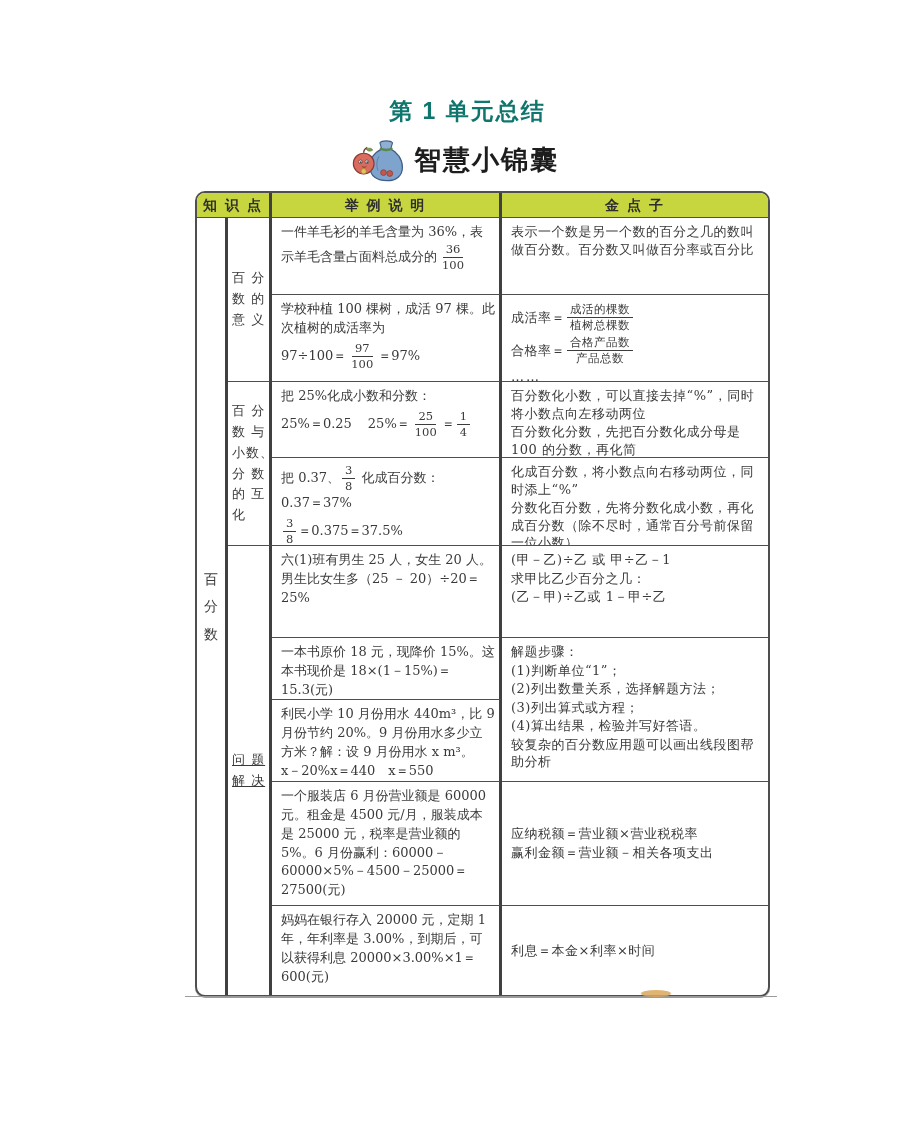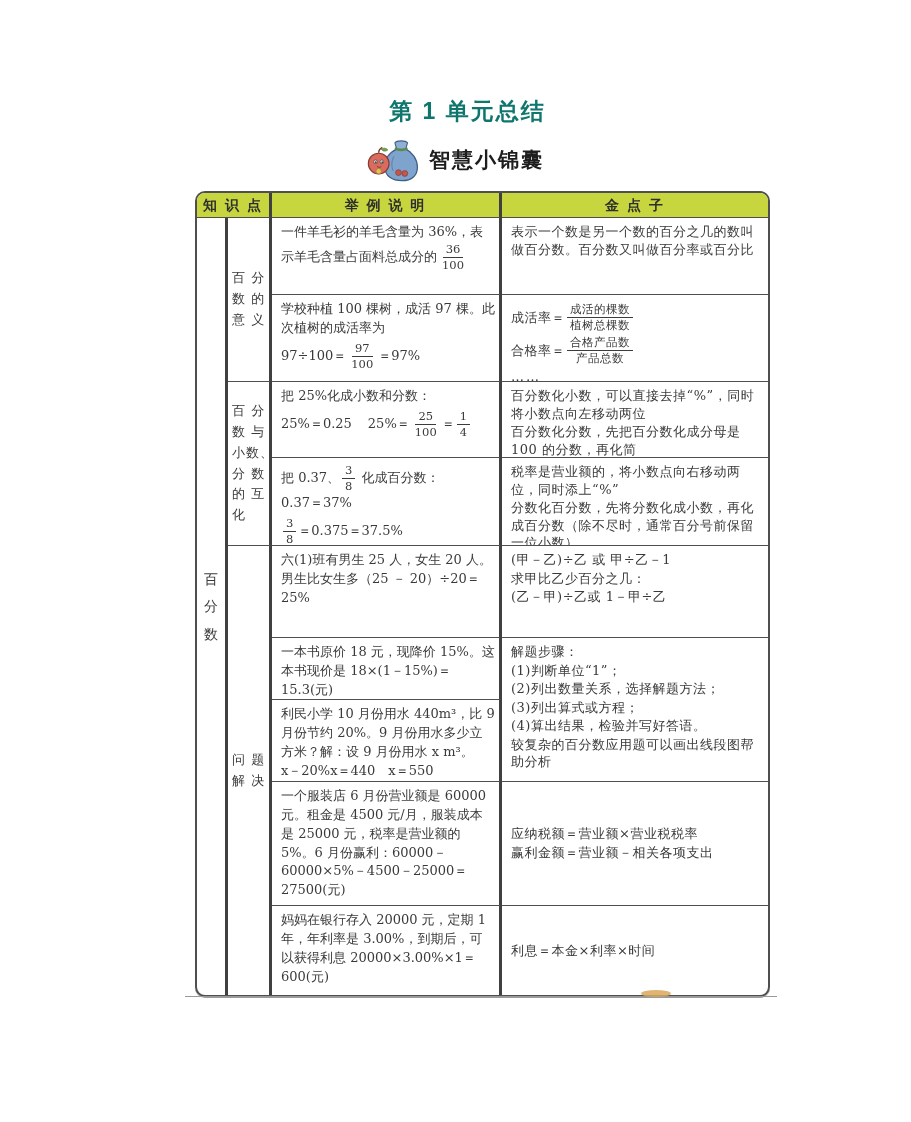--- a/index.html
+++ b/index.html
@@ -13,21 +13,21 @@
     position:absolute;top:96px;left:12px;width:100%;text-align:center;
     font-family:"Liberation Sans","DejaVu Sans",sans-serif;
     font-size:23px;font-weight:bold;color:#0f766e;letter-spacing:2px;
   }
   .subtitle-row{
     position:absolute;top:136px;left:0;width:100%;
     display:flex;justify-content:center;align-items:center;gap:8px;
   }
   .subtitle-text{
     font-family:"Liberation Sans","DejaVu Sans",sans-serif;
-    font-size:21px;font-weight:bold;color:#1d1d1d;letter-spacing:2px;
+    font-size:27px;font-weight:bold;color:#1d1d1d;letter-spacing:2px;
   }
   .mascot{width:54px;height:48px;}
   
   .tbl-wrap{
     position:absolute;left:195px;top:191px;
     border:2px solid #4f4f4f;border-radius:10px;overflow:hidden;
     box-shadow:0 1px 0 #9a9a9a;
   }
   .tbl{
     display:grid;
@@ -55,21 +55,21 @@
   .group{
     grid-area:2/1/11/2;
     display:flex;flex-direction:column;align-items:center;justify-content:center;gap:7px;
   }
   .group .vchar{display:block;font-size:14px;}
   .cat{display:flex;align-items:center;}
   .catlines{padding-left:4px;}
   .catlines .cl{display:block;white-space:nowrap;letter-spacing:1px;font-size:13px;line-height:1.6;}
   .cat-meaning{grid-area:2/2/4/3;}
   .cat-conv{grid-area:4/2/6/3;}
-  .cat-prob{grid-area:6/2/11/3;}
+  .cat-prob{grid-area:6/2/11/3;text-decoration:underline;}
   
   .ex,.tip{padding:5px 4px 4px 9px;}
   .ex p,.tip p{margin:0;}
   .tip{letter-spacing:0.5px;line-height:1.35;}
   .tip p{margin:0 0 1px 0;}
   .vcenter{display:flex;flex-direction:column;justify-content:center;}
   
   .e1a{grid-area:2/3/3/4;}  .g1a{grid-area:2/4/3/5;}
   .e1b{grid-area:3/3/4/4;}  .g1b{grid-area:3/4/4/5;}
   .e2a{grid-area:4/3/5/4;}  .g2a{grid-area:4/4/5/5;}
@@ -234,21 +234,21 @@
     <p>0.37＝37%</p>
     <div class="eqline">
       <span class="frac">
             <span class="fn">3</span>
             <span class="fd">8</span>
           </span>
           <span>＝0.375＝37.5%</span>
     </div>
   </div>
   <div class="cell tip g2b no-r">
-    <p>税率是营业额的，将小数点向右移动两位，同时添上“%”</p>
+    <p>化成百分数，将小数点向右移动两位，同时添上“%”</p>
     <p>分数化百分数，先将分数化成小数，再化成百分数（除不尽时，通常百分号前保留一位小数）</p>
   </div>
 
   <div class="cell ex e3a">
     <p>六(1)班有男生 25 人，女生 20 人。男生比女生多（25 － 20）÷20＝25%</p>
   </div>
   <div class="cell tip g3a no-r">
     <p>(甲－乙)÷乙 或 甲÷乙－1</p>
     <p>求甲比乙少百分之几：</p>
     <p>(乙－甲)÷乙或 1－甲÷乙</p>

